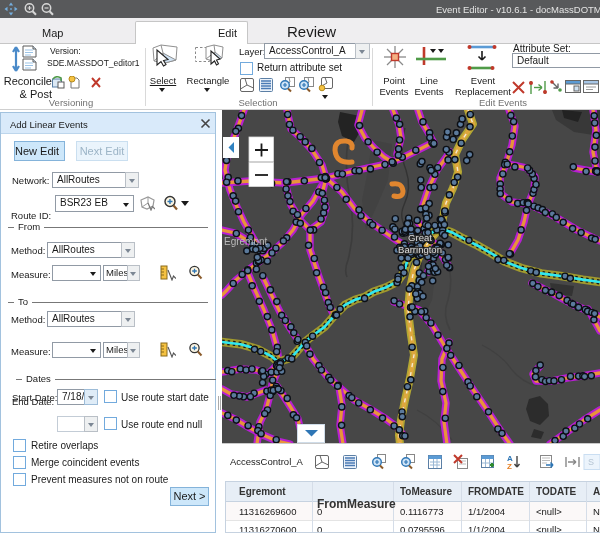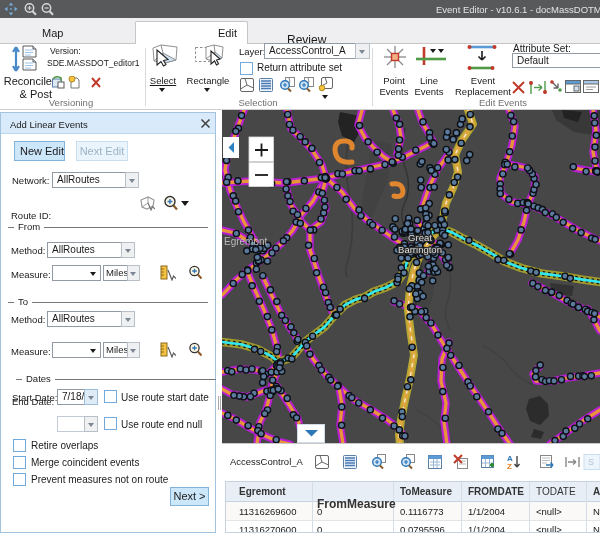--- a/index.html
+++ b/index.html
@@ -41,21 +41,21 @@
     <line x1="9.6" y1="9.2" x2="13" y2="12.8" stroke="#d7d7d7" stroke-width="2"></line>
     <path d="M4.5,6 L8.5,6" stroke="#d7d7d7" stroke-width="1.2"></path>
   </svg>
   <div class="abs" style="left:436px;top:4px;font-size:9.5px;color:#e4e4e4;white-space:nowrap;">Event Editor - v10.6.1 - docMassDOTM</div>
 </div>
 
 <div class="abs" style="left:0;top:18px;width:600px;height:26px;background:#efeef0;border-bottom:1px solid #c6c6c6;"></div>
 <div class="abs" style="left:135px;top:21px;width:113px;height:23px;background:#fff;border:1px solid #c6c6c6;border-bottom:none;border-radius:2px 2px 0 0;"></div>
 <div class="abs t11" style="left:42px;top:27px;font-size:11px;">Map</div>
 <div class="abs t11" style="left:182px;top:27px;font-size:11px;padding-left:36px;">Edit</div>
-<div class="abs t11" style="left:287px;top:33px;font-size:12px;">Review</div>
+<div class="abs t11" style="left:287px;top:23px;font-size:15px;">Review</div>
 
 <div class="abs" style="left:0;top:44px;width:600px;height:66px;background:#fff;border-bottom:1px solid #cfcfcf;"></div>
 <div class="abs vsep" style="left:145px;top:48px;height:58px;"></div>
 <div class="abs vsep" style="left:372px;top:48px;height:58px;"></div>
 
 <svg class="abs" style="left:11px;top:45px" width="30" height="28" viewBox="0 0 30 28">
   <path d="M5,2 L5,26 M5,2 L2,7 M5,2 L8,7 M5,26 L2,21 M5,26 L8,21" stroke="#4a8ac9" stroke-width="2.2" fill="none"></path>
   <g>
    <path d="M12,1 L22,1 L25,4 L25,12 L12,12 Z" fill="#fff" stroke="#5b5b5b"></path>
    <path d="M22,1 L22,4 L25,4" fill="#cfe2f3" stroke="#5b5b5b"></path>
@@ -200,30 +200,33 @@
 
 <div class="abs" style="left:0;top:112px;width:216px;height:421px;background:#fff;border:1px solid #a2c2de;border-top:none;">
   <div class="abs" style="left:0;top:0;width:214px;height:22px;background:#d9eafa;border-top:1px solid #a2c2de;border-bottom:1px solid #bdd6ec;">
     <div class="abs" style="left:9px;top:6px;font-size:9.5px;color:#1a1a1a;">Add Linear Events</div>
     <svg class="abs" style="left:199px;top:5px" width="11" height="11" viewBox="0 0 11 11">
           <path d="M1.5,1.5 L9.5,9.5 M9.5,1.5 L1.5,9.5" stroke="#444" stroke-width="1.6"></path>
         </svg>
   </div>
 </div>
 
-<div class="abs" style="left:14px;top:141px;width:51px;height:20px;background:#cde7fa;border:1px solid #84b3da;font-size:11px;text-align:right;line-height:18px;color:#1a1a1a;">New Edit</div>
+<div class="abs" style="left:14px;top:141px;width:51px;height:20px;background:#cde7fa;border:1px solid #84b3da;font-size:11px;text-align:left;line-height:18px;color:#1a1a1a;">New Edit</div>
 <div class="abs" style="left:76px;top:141px;width:52px;height:20px;background:#eaf4fc;border:1px solid #cadff0;font-size:11px;text-align:center;line-height:18px;color:#9cb4c6;">Next Edit</div>
 
 <div class="abs t11" style="left:12px;top:175px;">Network:</div>
 <div class="abs combo" style="left:52px;top:172px;width:74px;height:16px;">
       <span class="combotx">AllRoutes</span>
     </div>
 <div class="abs dbtn" style="left:125px;top:172px;width:14px;height:16px;"></div>
 
 <div class="abs t11" style="left:11px;top:198px;margin-top:12px;">Route ID:</div>
+<div class="abs combo bcaret" style="left:55px;top:195px;width:79px;height:17px;">
+      <span class="combotx">BSR23 EB</span>
+    </div>
 <svg class="abs" style="left:140px;top:196px" width="15" height="15" viewBox="0 0 15 15">
   <path d="M1,4 L8,1 L14,4 L13,10 L7,13 L2,11 Z" fill="none" stroke="#999" stroke-width="1.2"></path>
   <path d="M8,1 L8,7 L2,11" fill="none" stroke="#999"></path>
   <path d="M8,7 L11,14 L12.5,10.5 L15,13" fill="none" stroke="#777" stroke-width="1.2"></path>
 </svg>
 <svg class="abs" style="left:163px;top:195px" width="16" height="16" viewBox="0 0 16 16">
   <circle cx="7" cy="6.5" r="5" fill="#fdf6e3" stroke="#333" stroke-width="1.4"></circle>
   <path d="M4.5,6.5 H9.5 M7,4 V9" stroke="#2e76b5" stroke-width="1.4"></path>
   <line x1="10.5" y1="10.5" x2="14" y2="14.5" stroke="#8a5a2a" stroke-width="2.2"></line>
 </svg>
@@ -975,21 +978,21 @@
 
   <div class="abs" style="left:86px;top:0;width:1px;height:52px;background:#d5dde8;"></div>
   <div class="abs" style="left:167px;top:0;width:1px;height:52px;background:#d5dde8;"></div>
   <div class="abs" style="left:235px;top:0;width:1px;height:52px;background:#d5dde8;"></div>
   <div class="abs" style="left:303px;top:0;width:1px;height:52px;background:#d5dde8;"></div>
   <div class="abs" style="left:360px;top:0;width:1px;height:52px;background:#d5dde8;"></div>
   <div class="abs" style="font-size:10px;font-weight:bold;color:#333;top:4px;left:13px;">Egremont</div>
   <div class="abs" style="font-size:12px;font-weight:bold;color:#333;top:15px;left:91px;">FromMeasure</div>
   <div class="abs" style="font-size:10px;font-weight:bold;color:#333;top:4px;left:174px;">ToMeasure</div>
   <div class="abs" style="font-size:10px;font-weight:bold;color:#333;top:4px;left:242px;">FROMDATE</div>
-  <div class="abs" style="font-size:10px;font-weight:normal;color:#333;top:4px;left:310px;">TODATE</div>
+  <div class="abs" style="font-size:10px;font-weight:bold;color:#333;top:4px;left:310px;">TODATE</div>
   <div class="abs" style="font-size:10px;font-weight:bold;color:#333;top:4px;left:367px;">ACCESS</div>
   <div class="abs t11" style="top:24px;left:13px;">11316269600</div>
   <div class="abs t11" style="top:24px;left:91px;">0</div>
   <div class="abs t11" style="top:24px;left:174px;">0.1116773</div>
   <div class="abs t11" style="top:24px;left:242px;">1/1/2004</div>
   <div class="abs t11" style="top:24px;left:310px;">&lt;null&gt;</div>
   <div class="abs t11" style="top:24px;left:367px;">No</div>
   <div class="abs t11" style="top:42px;left:13px;">11316270600</div>
   <div class="abs t11" style="top:42px;left:91px;">0</div>
   <div class="abs t11" style="top:42px;left:174px;">0.0795596</div>

